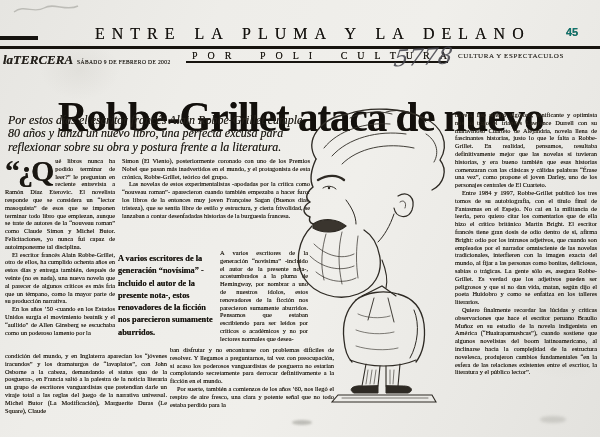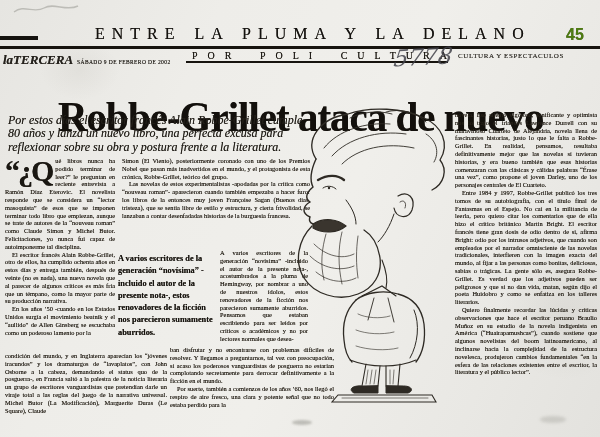--- a/index.html
+++ b/index.html
@@ -5,21 +5,21 @@
   html,body{margin:0;padding:0;}
   body{
     width:600px;height:437px;position:relative;overflow:hidden;
     background:linear-gradient(115deg,#e6e5e1 0%,#eeede9 28%,#f0efeb 55%,#e9e8e4 82%,#e3e2de 100%);
     font-family:"Liberation Serif",serif;color:#221f1a;
   }
   .abs{position:absolute;}
   .ink{text-shadow:0 0 .35px rgba(45,40,33,.75);}
   
   .masthead-title{left:95px;top:25px;font-size:16px;letter-spacing:7px;word-spacing:2px;color:#14120f;white-space:nowrap;}
-  .page-number{left:566px;top:26px;font-family:"Liberation Sans",sans-serif;font-weight:bold;font-size:16px;color:#4d7c0f;}
+  .page-number{left:566px;top:26px;font-family:"Liberation Sans",sans-serif;font-weight:bold;font-size:11px;color:#0f766e;}
   .dash-rule{left:0;top:36px;width:38px;height:4px;background:#15130f;}
   .rule-main{left:0;top:46px;width:600px;height:3px;background:#17140f;}
   .rule-sub{left:186px;top:61px;width:262px;height:2px;background:#17140f;}
   .paper-line{left:3px;top:50px;white-space:nowrap;color:#24211c;}
   .paper-name{font-weight:bold;font-size:13px;font-style:italic;letter-spacing:0;}
   .paper-date{font-size:5.5px;letter-spacing:.4px;}
   .byline{left:192px;top:50px;font-size:10px;letter-spacing:10px;word-spacing:6px;color:#18150f;white-space:nowrap;}
   .section-label{left:458px;top:52px;font-size:7px;letter-spacing:.6px;color:#3a3832;white-space:nowrap;}
   .handwritten{left:394px;top:44px;font-family:"DejaVu Serif",serif;font-style:italic;font-size:23px;color:#43434b;transform:rotate(-3deg) skewX(-10deg);opacity:.85;}
   

